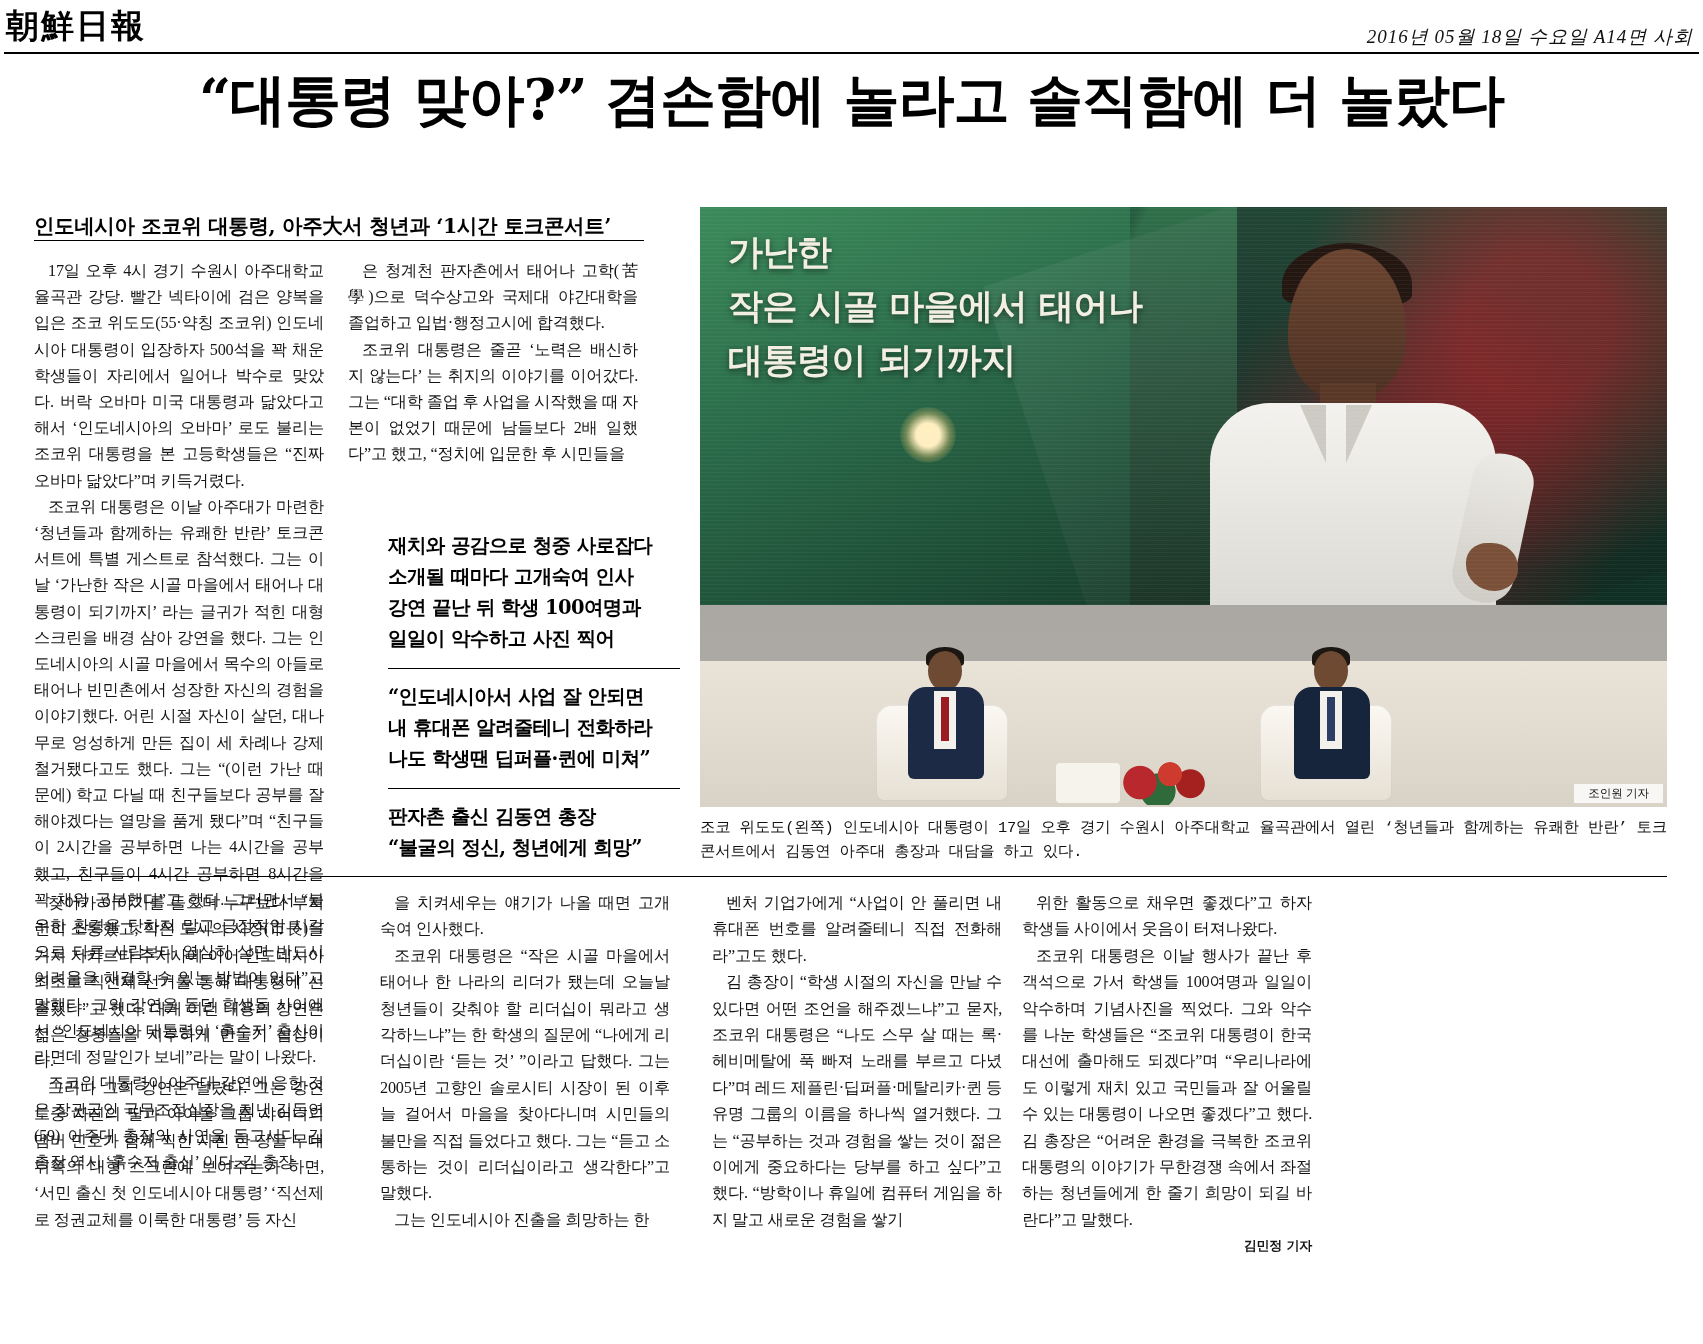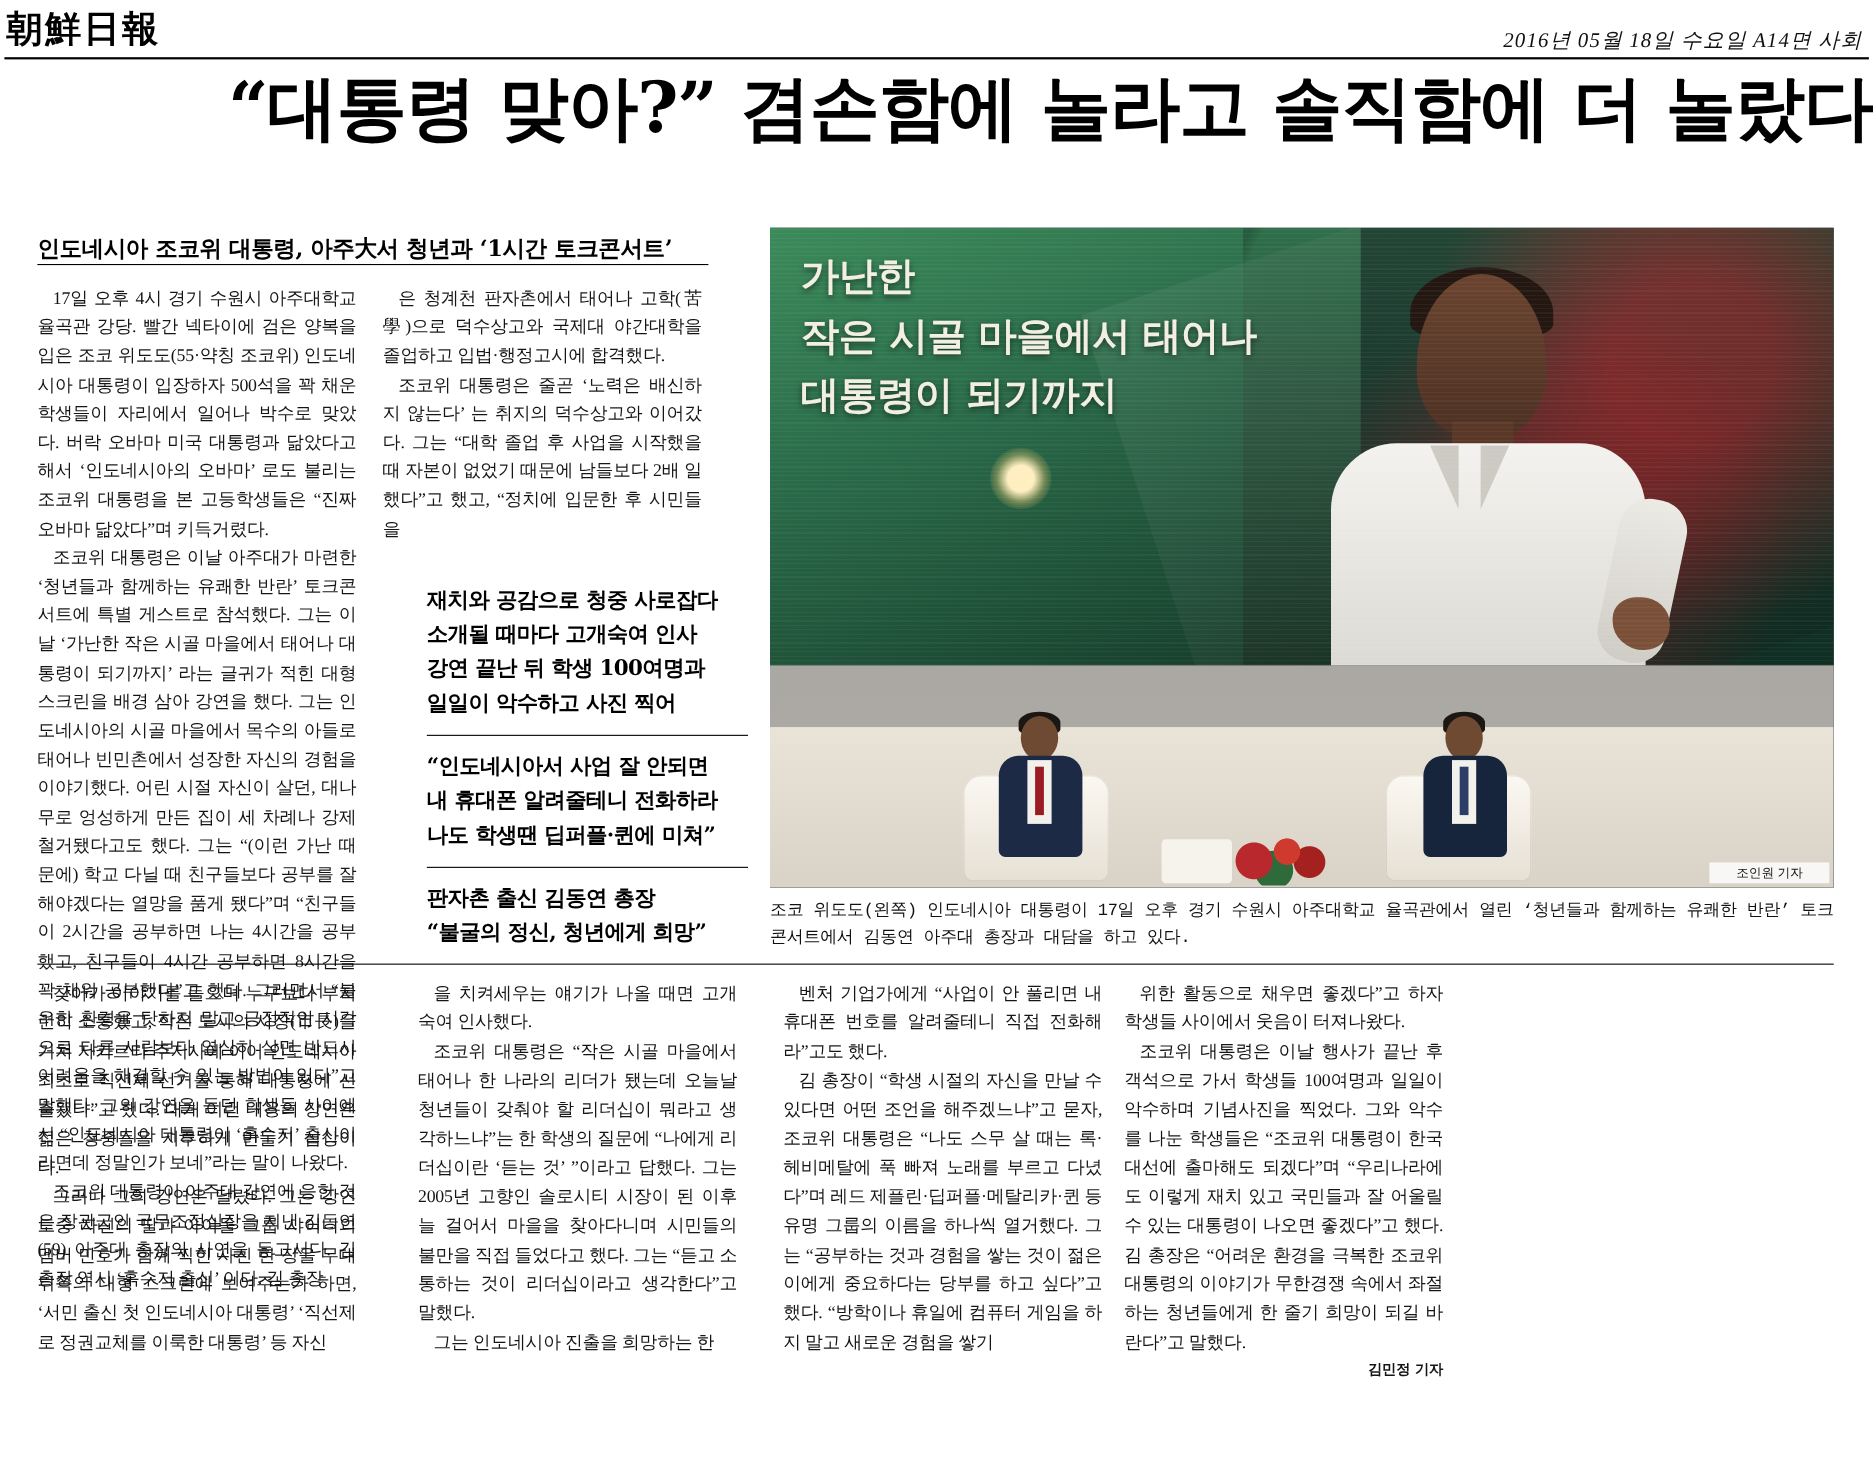--- a/index.html
+++ b/index.html
@@ -60,24 +60,24 @@
     height: 2px;
     background: #000;
   }
 
   
   .headline {
     position: absolute;
     top: 64px;
     left: 0;
     width: 1703px;
-    text-align: right;
+    text-align: center;
     font-family: "DejaVu Serif", serif;
     font-weight: bold;
-    font-size: 64px;
+    font-size: 56px;
     letter-spacing: -1px;
     color: #000;
     line-height: 70px;
     white-space: nowrap;
   }
 
   
   .subhead {
     position: absolute;
     top: 212px;
@@ -353,21 +353,21 @@
     background: #f6f3ec;
     border-radius: 4px;
   }
   .photo-credit {
     position: absolute;
     right: 4px;
     bottom: 4px;
     background: rgba(255,255,255,0.82);
     color: #111;
     font-size: 11.5px;
-    padding: 2px 24px;
+    padding: 2px 14px;
     font-family: "Liberation Sans", sans-serif;
   }
   .photo-caption {
     position: absolute;
     top: 816px;
     left: 700px;
     width: 967px;
     font-size: 15.4px;
     line-height: 24px;
     letter-spacing: -0.2px;
@@ -427,21 +427,21 @@
   <div class="subhead-rule"></div>
 
   <div class="col" id="col-upper-1">
     <p>17일 오후 4시 경기 수원시 아주대학교 율곡관 강당. 빨간 넥타이에 검은 양복을 입은 조코 위도도(55·약칭 조코위) 인도네시아 대통령이 입장하자 500석을 꽉 채운 학생들이 자리에서 일어나 박수로 맞았다. 버락 오바마 미국 대통령과 닮았다고 해서 ‘인도네시아의 오바마’ 로도 불리는 조코위 대통령을 본 고등학생들은 “진짜 오바마 닮았다”며 키득거렸다.</p>
     <p>조코위 대통령은 이날 아주대가 마련한 ‘청년들과 함께하는 유쾌한 반란’ 토크콘서트에 특별 게스트로 참석했다. 그는 이날 ‘가난한 작은 시골 마을에서 태어나 대통령이 되기까지’ 라는 글귀가 적힌 대형 스크린을 배경 삼아 강연을 했다. 그는 인도네시아의 시골 마을에서 목수의 아들로 태어나 빈민촌에서 성장한 자신의 경험을 이야기했다. 어린 시절 자신이 살던, 대나무로 엉성하게 만든 집이 세 차례나 강제 철거됐다고도 했다. 그는 “(이런 가난 때문에) 학교 다닐 때 친구들보다 공부를 잘해야겠다는 열망을 품게 됐다”며 “친구들이 2시간을 공부하면 나는 4시간을 공부했고, 친구들이 4시간 공부하면 8시간을 꽉 채워 공부했다”고 했다. 그러면서 “불우한 환경을 탓하지 말고 긍정적인 시각으로 다른 사람보다 열심히 살면 반드시 어려움을 해결할 수 있는 방법이 있다”고 말했다. 그의 강연을 듣던 학생들 사이에선 “인도네시아 대통령이 ‘흙수저’ 출신이라면데 정말인가 보네”라는 말이 나왔다.</p>
     <p>조코위 대통령이 아주대 강연에 응한 것은 장관급인 국무조정실장을 지낸 김동연(59) 아주대 총장의 사연을 듣고서다. 김 총장 역시 ‘흙수저 출신’ 이다. 김 총장</p>
   </div>
 
   <div class="col" id="col-upper-2">
     <p>은 청계천 판자촌에서 태어나 고학(苦學)으로 덕수상고와 국제대 야간대학을 졸업하고 입법·행정고시에 합격했다.</p>
-    <p>조코위 대통령은 줄곧 ‘노력은 배신하지 않는다’ 는 취지의 덕수상고와 이어갔다. 그는 “대학 졸업 후 사업을 시작했을 때 자본이 없었기 때문에 남들보다 2배 일했다”고 했고, “정치에 입문한 후 시민들을</p>
+    <p>조코위 대통령은 줄곧 ‘노력은 배신하지 않는다’ 는 취지의 이야기를 이어갔다. 그는 “대학 졸업 후 사업을 시작했을 때 자본이 없었기 때문에 남들보다 2배 일했다”고 했고, “정치에 입문한 후 시민들을</p>
   </div>
 
   <div class="pullquotes">
     <div class="pq-group">
       <div class="pq-line">재치와 공감으로 청중 사로잡다</div>
       <div class="pq-line">소개될 때마다 고개숙여 인사</div>
       <div class="pq-line">강연 끝난 뒤 학생 100여명과</div>
       <div class="pq-line">일일이 악수하고 사진 찍어</div>
     </div>
     <div class="pq-rule"></div>

